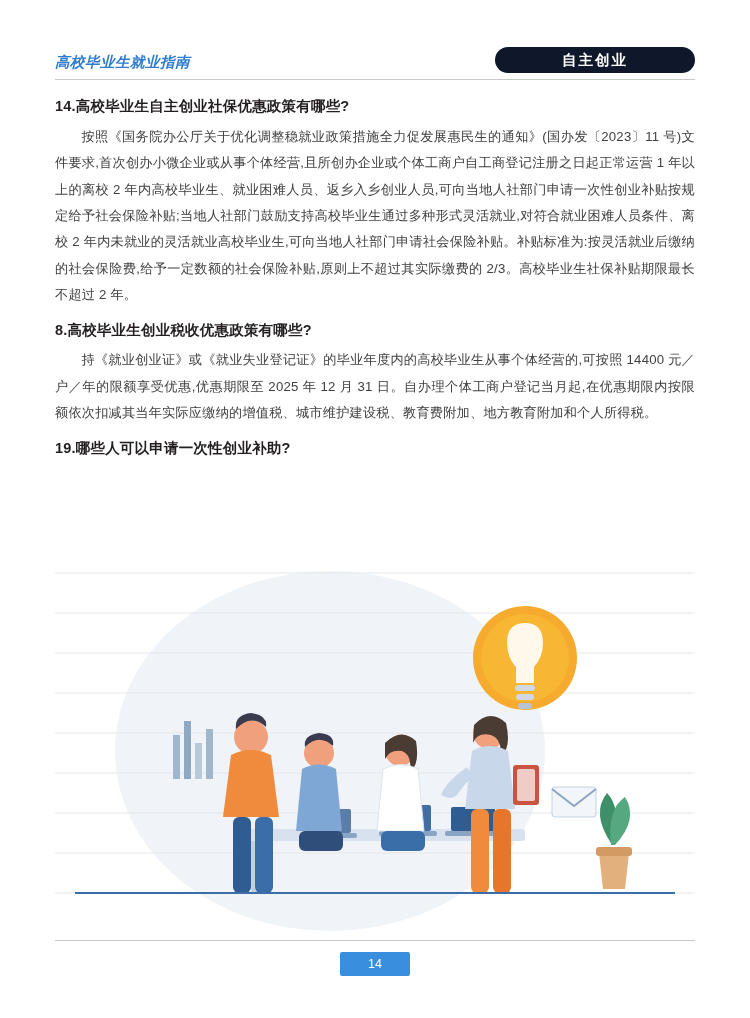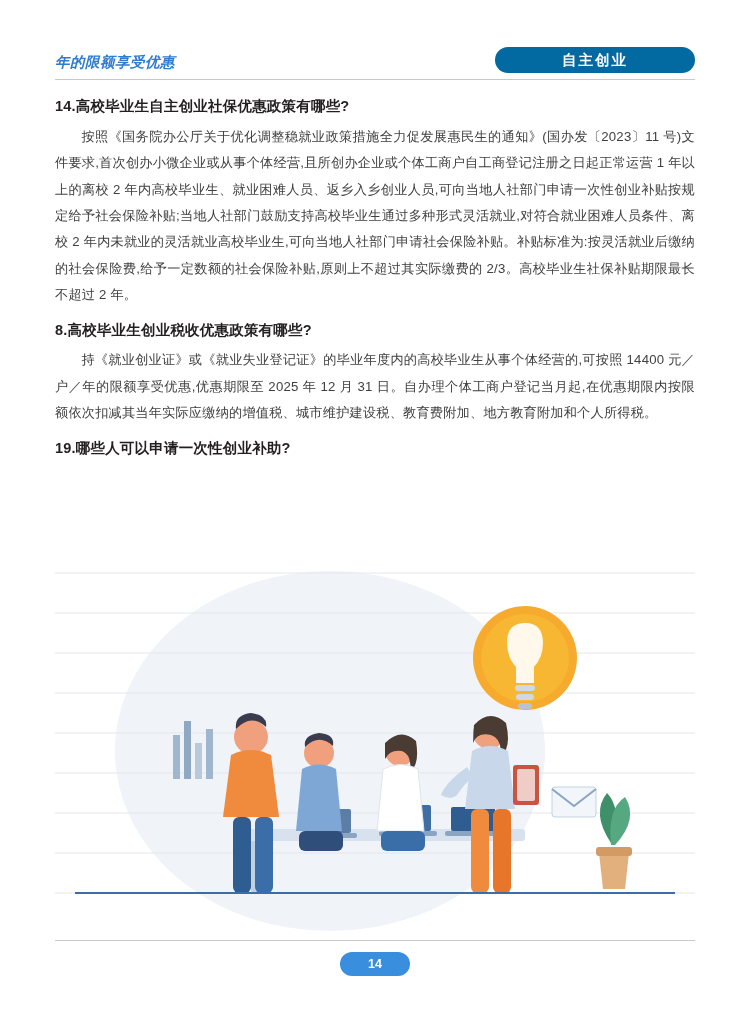--- a/index.html
+++ b/index.html
@@ -40,21 +40,21 @@
     color: #2e7bd0;
     letter-spacing: 0.5px;
     font-style: italic;
   }
   .header-tag {
     position: absolute;
     right: 0;
     top: 0;
     width: 200px;
     height: 26px;
-    background: #0369a1;
+    background: #0f172a;
     border-radius: 13px;
     color: #ffffff;
     font-size: 14.5px;
     font-weight: bold;
     display: flex;
     align-items: center;
     justify-content: center;
     letter-spacing: 2px;
   }
   .header-rule {
@@ -129,34 +129,34 @@
   }
   .page-number {
     position: absolute;
     left: 340px;
     top: 952px;
     width: 70px;
     height: 24px;
     background: #3a8ede;
     color: #fff;
     font-size: 12.5px;
-    font-weight: bold;
+    font-weight: normal;
     display: flex;
     align-items: center;
     justify-content: center;
-    border-radius: 12px;
+    border-radius: 2px;
   }
 </style>
 </head>
 <body>
 
 <div class="page">
 
   <div class="header">
-    <div class="header-title">年的限额享受优惠</div>
+    <div class="header-title">高校毕业生就业指南</div>
     <div class="header-tag">自主创业</div>
   </div>
   <div class="header-rule"></div>
 
   <div class="content">
 
     <h2 class="q">14.高校毕业生自主创业社保优惠政策有哪些?</h2>
     <p class="para">按照《国务院办公厅关于优化调整稳就业政策措施全力促发展惠民生的通知》(国办发〔2023〕11 号)文件要求,首次创办小微企业或从事个体经营,且所创办企业或个体工商户自工商登记注册之日起正常运营 1 年以上的离校 2 年内高校毕业生、就业困难人员、返乡入乡创业人员,可向当地人社部门申请一次性创业补贴按规定给予社会保险补贴;当地人社部门鼓励支持高校毕业生通过多种形式灵活就业,对符合就业困难人员条件、离校 2 年内未就业的灵活就业高校毕业生,可向当地人社部门申请社会保险补贴。补贴标准为:按灵活就业后缴纳的社会保险费,给予一定数额的社会保险补贴,原则上不超过其实际缴费的 2/3。高校毕业生社保补贴期限最长不超过 2 年。</p>
 
     <h2 class="q">8.高校毕业生创业税收优惠政策有哪些?</h2>

